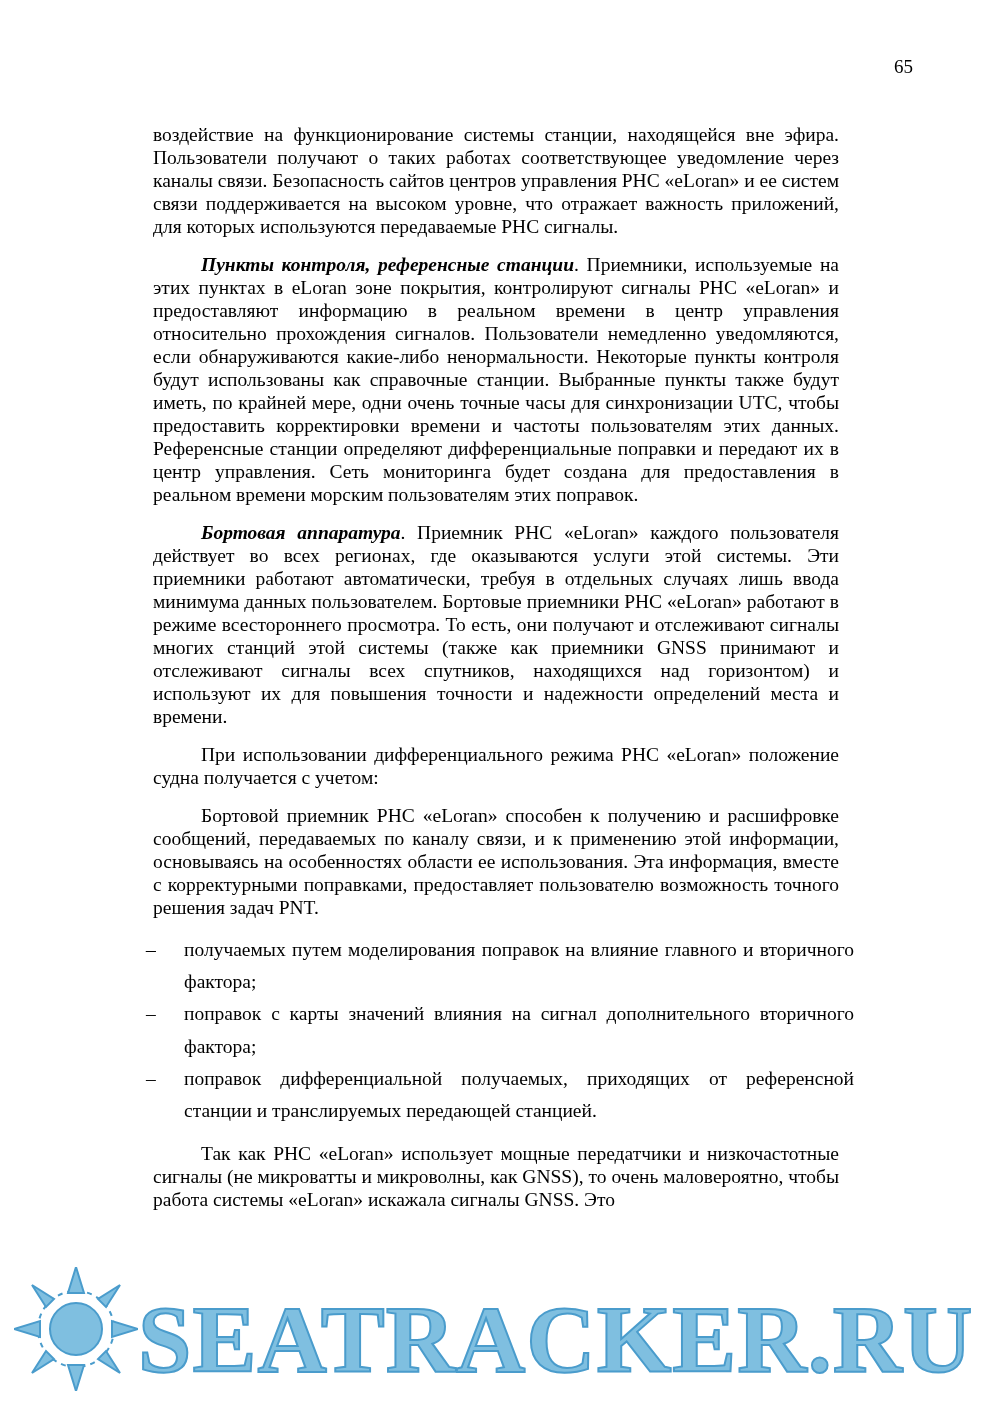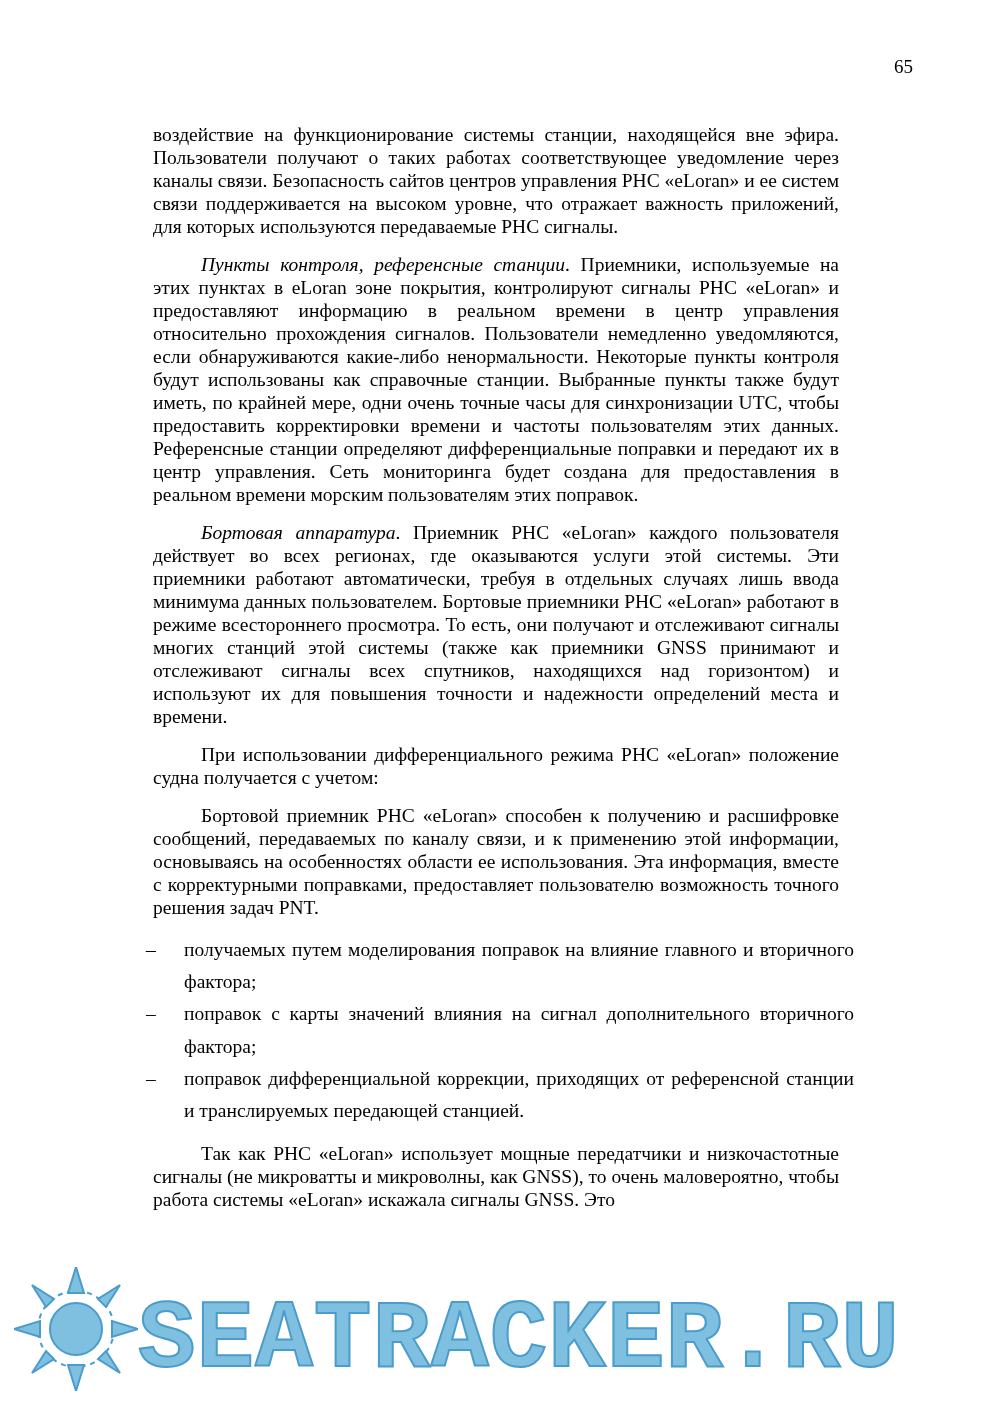--- a/index.html
+++ b/index.html
@@ -35,21 +35,21 @@
     font-size: 19.5px;
     line-height: 23px;
     text-align: justify;
     text-justify: inter-word;
     hyphens: none;
   }
   p.indent {
     text-indent: 48px;
   }
   .bold-italic {
-    font-weight: normal;
+    font-weight: bold;
     font-style: italic;
   }
   ul.dash-list {
     list-style: none;
     margin: 0;
     padding: 0;
   }
   ul.dash-list li {
     position: relative;
     padding-left: 46px;
@@ -68,21 +68,21 @@
     left: 0;
     bottom: 0;
     width: 991px;
     height: 150px;
     pointer-events: none;
   }
   .wm-text {
     position: absolute;
     left: 138px;
     bottom: 8px;
-    font-family: Liberation Mono, monospace;
+    font-family: Liberation Serif, serif;
     font-size: 96px;
     font-weight: bold;
     letter-spacing: 1px;
     color: #7fbfe0;
     -webkit-text-stroke: 2px #4a9ccc;
     white-space: nowrap;
   }
   .wm-sun {
     position: absolute;
     left: 14px;
@@ -107,21 +107,21 @@
     <p class="indent"><span class="bold-italic">Бортовая аппаратура</span><span>. Приемник РНС «eLoran» каждого пользователя действует во всех регионах, где оказываются услуги этой системы. Эти приемники работают автоматически, требуя в отдельных случаях лишь ввода минимума данных пользователем. Бортовые приемники РНС «eLoran» работают в режиме всестороннего просмотра. То есть, они получают и отслеживают сигналы многих станций этой системы (также как приемники GNSS принимают и отслеживают сигналы всех спутников, находящихся над горизонтом) и используют их для повышения точности и надежности определений места и времени.</span></p>
 
     <p class="indent">При использовании дифференциального режима РНС «eLoran» положение судна получается с учетом:</p>
 
     <p class="indent">Бортовой приемник РНС «eLoran» способен к получению и расшифровке сообщений, передаваемых по каналу связи, и к применению этой информации, основываясь на особенностях области ее использования. Эта информация, вместе с корректурными поправками, предоставляет пользователю возможность точного решения задач PNT.</p>
 
     <ul class="dash-list">
       <li><span class="dash">–</span></li>
       <li><span class="dash">–</span><span>получаемых путем моделирования поправок на влияние главного и вторичного фактора;</span></li>
       <li><span class="dash">–</span><span>поправок с карты значений влияния на сигнал дополнительного вторичного фактора;</span></li>
-      <li><span class="dash">–</span><span>поправок дифференциальной коррекции, приходящих от референсной станции и транслируемых передающей станцией.</span></li>
+      <li><span class="dash">–</span><span>поправок дифференциальной получаемых, приходящих от референсной станции и транслируемых передающей станцией.</span></li>
     </ul>
 
     <p class="indent">Так как РНС «eLoran» использует мощные передатчики и низкочастотные сигналы (не микроватты и микроволны, как GNSS), то очень маловероятно, чтобы работа системы «eLoran» искажала сигналы GNSS. Это</p>
 
   </div>
 
   <div class="watermark">
     <svg class="wm-sun" viewBox="0 0 124 124">
       <g fill="#7fbfe0" stroke="#4a9ccc" stroke-width="2">
         <circle cx="62" cy="62" r="26"></circle>

